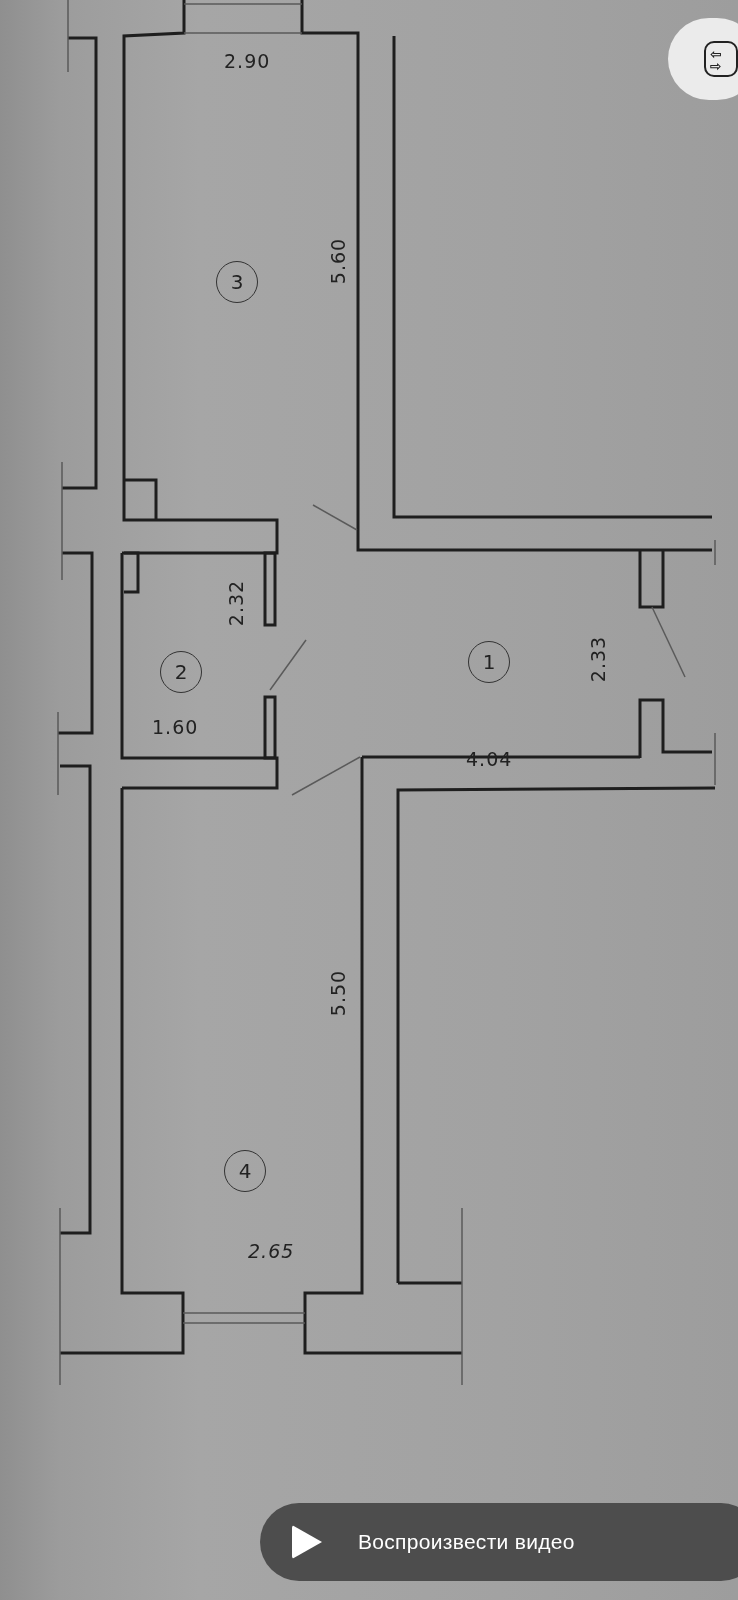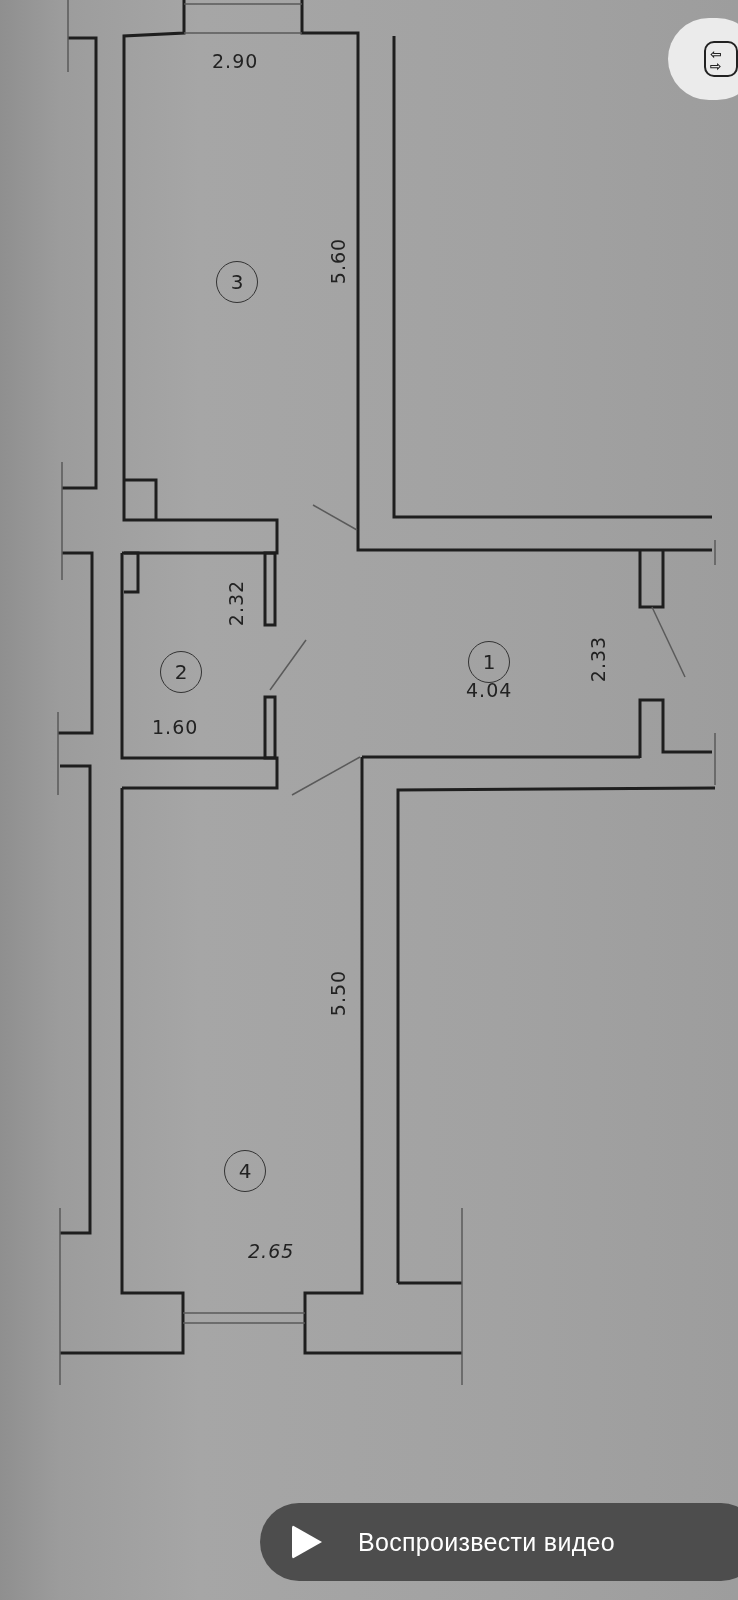--- a/index.html
+++ b/index.html
@@ -21,21 +21,21 @@
     position: absolute; right: -20px; top: 18px; width: 90px; height: 82px; border-radius: 41px;
     background: #ebebeb; display: flex; align-items: center; padding-left: 36px; box-sizing: border-box;
   }
   .pill-top .ico { width: 34px; height: 36px; border: 2.5px solid #222; border-radius: 10px; position: relative; box-sizing: border-box; }
   .pill-top .ico span { position: absolute; left: 4px; font-size: 14px; line-height: 14px; color: #222; font-weight: bold; }
   .play-pill {
     position: absolute; left: 260px; top: 1503px; width: 500px; height: 78px; border-radius: 39px;
     background: #4d4d4d; display: flex; align-items: center; box-sizing: border-box; padding-left: 32px;
   }
   .play-tri { width: 0; height: 0; border-top: 17px solid transparent; border-bottom: 17px solid transparent; border-left: 30px solid #ffffff; border-radius: 3px; margin-right: 36px; }
-  .play-text { color: #ffffff; font-size: 25px; font-family: "Liberation Sans", sans-serif; letter-spacing: 0.3px; }
+  .play-text { color: #ffffff; font-size: 21px; font-family: "Liberation Sans", sans-serif; letter-spacing: 0.3px; }
 </style>
 </head>
 <body>
 
 <div class="plan">
   <svg viewBox="0 0 738 1600">
     <g fill="none" stroke="#1e1e1e" stroke-width="3">
 
       <polyline points="68,38 96,38 96,488 62,488"></polyline>
       <polyline points="62,553 92,553 92,733 58,733"></polyline>
@@ -76,37 +76,37 @@
       <line x1="183" y1="1323" x2="305" y2="1323"></line>
 
       <line x1="357" y1="530" x2="313" y2="505"></line>
       <line x1="270" y1="690" x2="306" y2="640"></line>
       <line x1="652" y1="607" x2="685" y2="677"></line>
       <line x1="360" y1="757" x2="292" y2="795"></line>
     </g>
   </svg>
 </div>
 
-<div class="room-label" style="left:212px; top:50px;">2.90</div>
+<div class="room-label" style="left:224px; top:50px;">2.90</div>
 <div class="room-label vert" style="left:315px; top:250px;">5.60</div>
 <div class="room-num" style="left:216px; top:261px;">
     <span>3</span>
   </div>
 
 <div class="room-label vert" style="left:213px; top:592px;">2.32</div>
 <div class="room-num" style="left:160px; top:651px;">
     <span>2</span>
   </div>
 <div class="room-label" style="left:152px; top:716px;text-align:center;">1.60</div>
 
 <div class="room-num" style="left:468px; top:641px;">
     <span>1</span>
   </div>
 <div class="room-label vert" style="left:575px; top:648px;">2.33</div>
-<div class="room-label" style="left:466px; top:679px;">4.04</div>
+<div class="room-label" style="left:466px; top:748px;">4.04</div>
 
 <div class="room-label vert" style="left:315px; top:982px;">5.50</div>
 <div class="room-num" style="left:224px; top:1150px;">
     <span>4</span>
   </div>
 <div class="room-label" style="left:248px; top:1240px;font-style:italic;">2.65</div>
 
 <div class="pill-top">
   <div class="ico">
     <span style="top:4px;">⇦</span>

